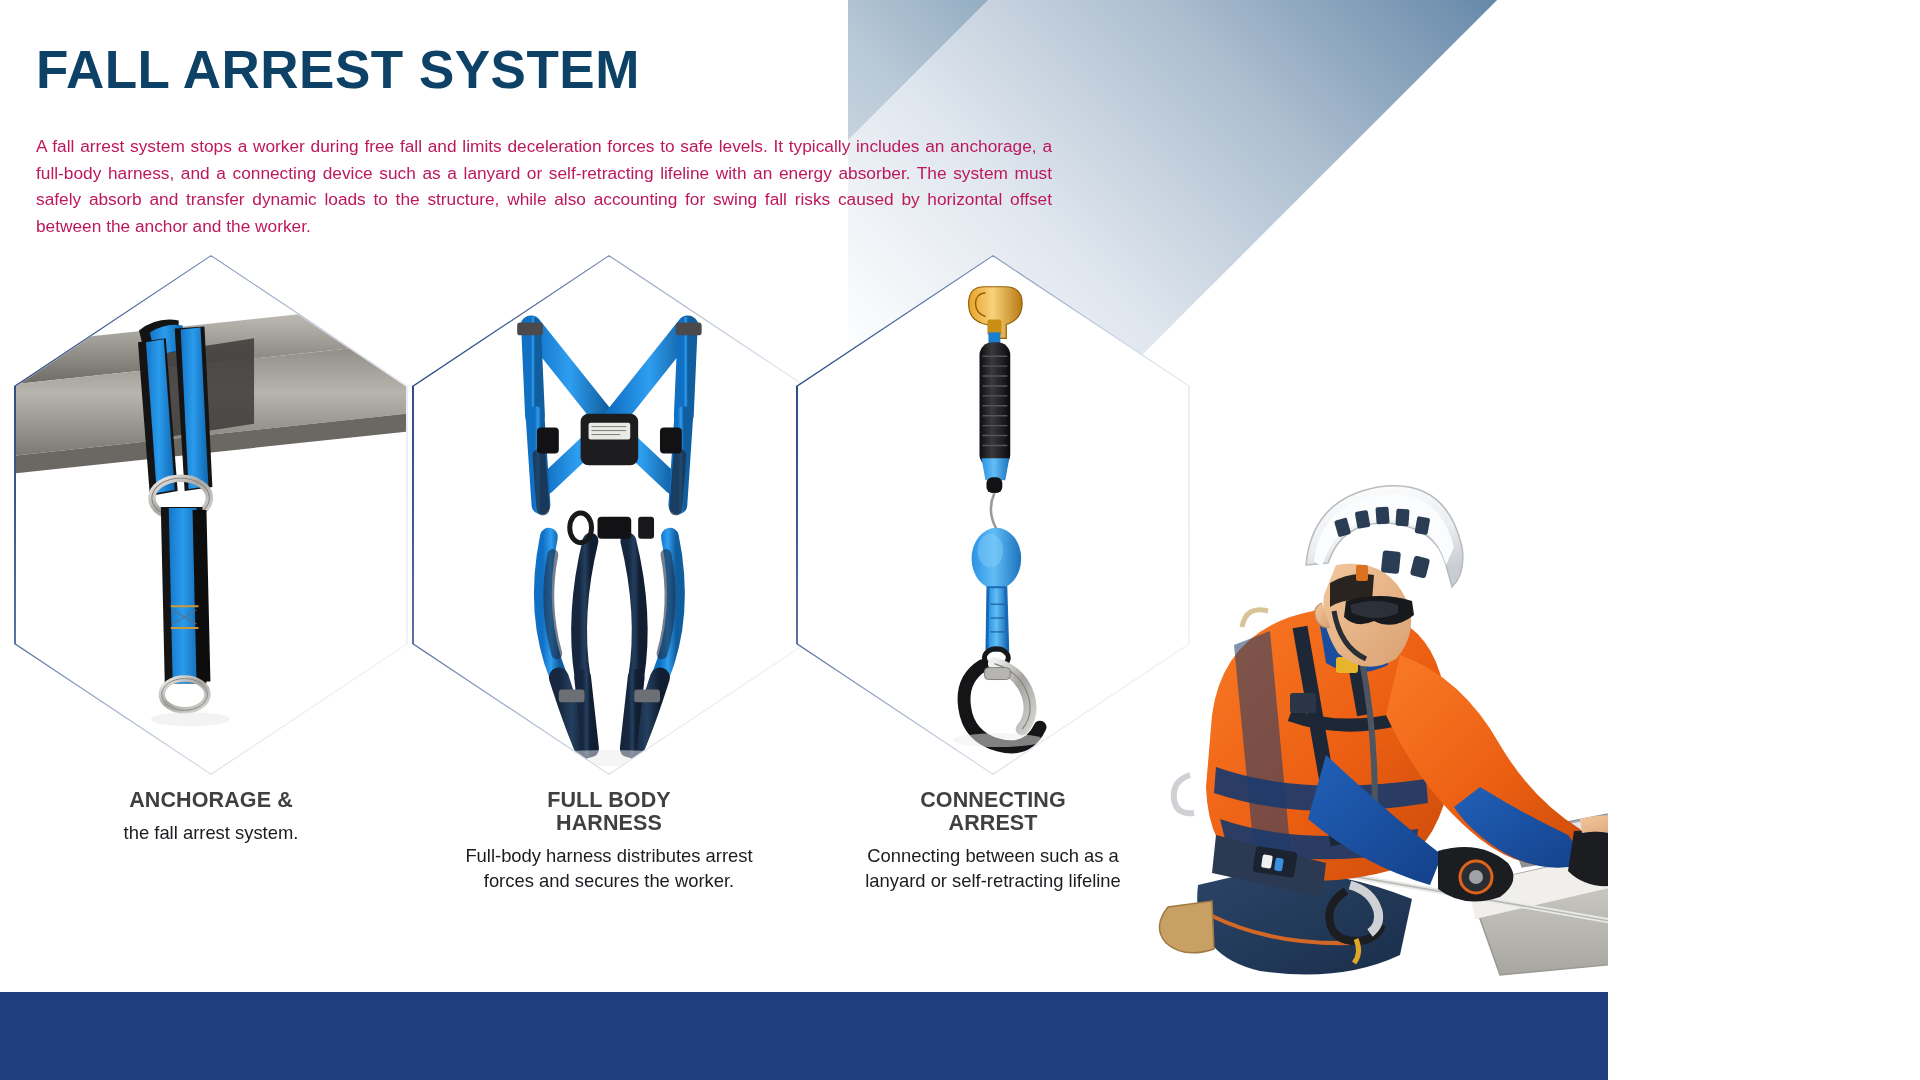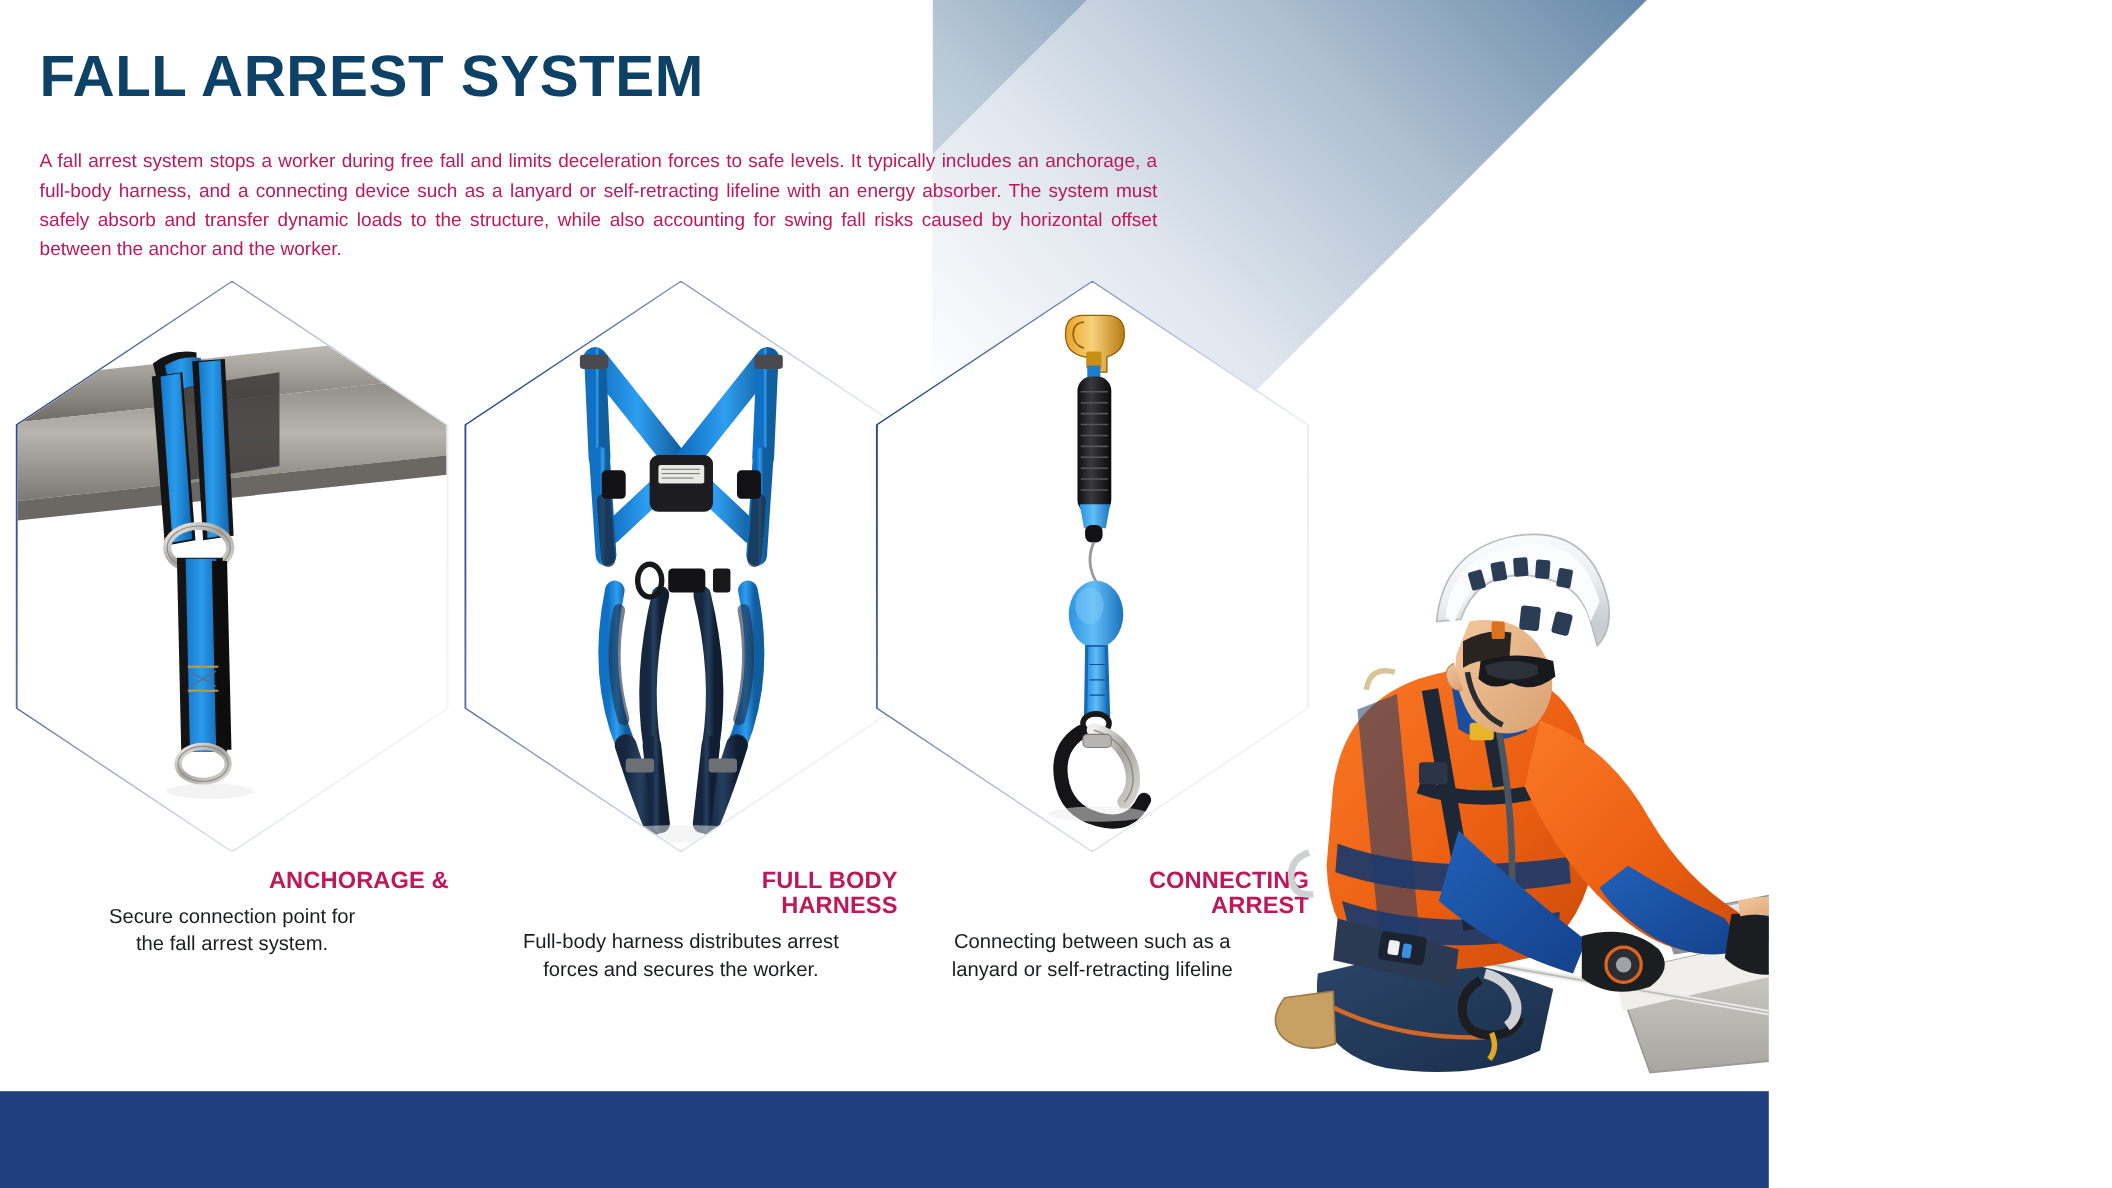--- a/index.html
+++ b/index.html
@@ -49,41 +49,41 @@
   .intro {
     position:absolute; left:36px; top:133px; width:1016px;
     font-size:17.3px; line-height:1.545; color:#be185d;
     text-align:justify; text-justify:inter-word;
   }
 
   
   .cards { position:absolute; left:0; top:255px; width:1250px; height:700px; }
   .card { position:absolute; width:394px; }
   .card-1 { left:14px; }
-  .card-2 { left:422px; }
+  .card-2 { left:412px; }
   .card-3 { left:796px; }
 
   .hex-holder { position:relative; width:394px; height:520px; }
   .hex-border {
     position:absolute; inset:0;
     clip-path: polygon(50% 0%, 100% 25.2%, 100% 74.8%, 50% 100%, 0% 74.8%, 0% 25.2%);
     background:linear-gradient(110deg, #23407e 0%, #3a5790 16%, #8e9fc0 38%, #c9d2e0 58%, #e9ecf2 74%, #f5f6f9 100%);
   }
   .hex-inner {
     position:absolute; inset:1.6px;
     clip-path: polygon(50% 0%, 100% 25.2%, 100% 74.8%, 50% 100%, 0% 74.8%, 0% 25.2%);
     background:#ffffff;
     overflow:hidden;
   }
   .hex-art { position:absolute; inset:0; }
 
   .card-title {
-    margin-top:14px; text-align:right;
+    margin-top:14px; text-align:center;
     font-size:21.5px; font-weight:bold; line-height:1.08;
-    color:#be185d; letter-spacing:0.1px;
+    color:#404040; letter-spacing:0.1px;
   }
   .card-desc {
     margin-top:9px; text-align:center;
     font-size:18.4px; line-height:1.33; color:#1a1c20;
   }
 
   
   .worker { position:absolute; left:1150px; top:415px; width:770px; height:590px; }
 
   
@@ -172,21 +172,20 @@
             <ellipse cx="170" cy="441" rx="23" ry="16" fill="none" stroke="url(#steelRing)" stroke-width="6.5"></ellipse>
             <ellipse cx="170" cy="441" rx="23" ry="16" fill="none" stroke="#8b8884" stroke-width="1"></ellipse>
             <ellipse cx="176" cy="466" rx="40" ry="7" fill="#e9e9e9" opacity="0.55"></ellipse>
           </svg>
         </div>
       </div>
       <div class="card-title">
         <div>ANCHORAGE &amp;</div>
       </div>
       <div class="card-desc">
-        <div>Secure connection point for</div>
         <div>the fall arrest system.</div>
       </div>
     </div>
 
     <div class="card card-2">
       <div class="hex-holder">
         <div class="hex-border"></div>
         <div class="hex-inner">
           <svg class="hex-art" viewBox="0 0 394 520" preserveAspectRatio="xMidYMid slice">
             <defs>

